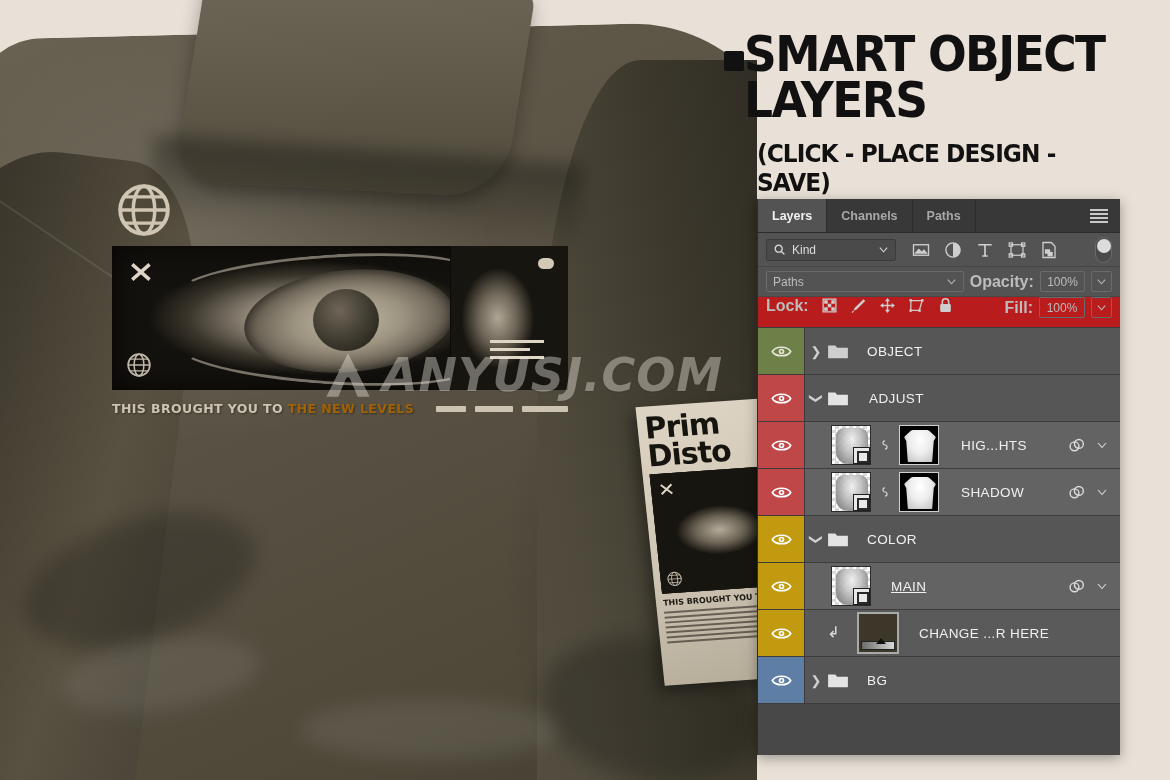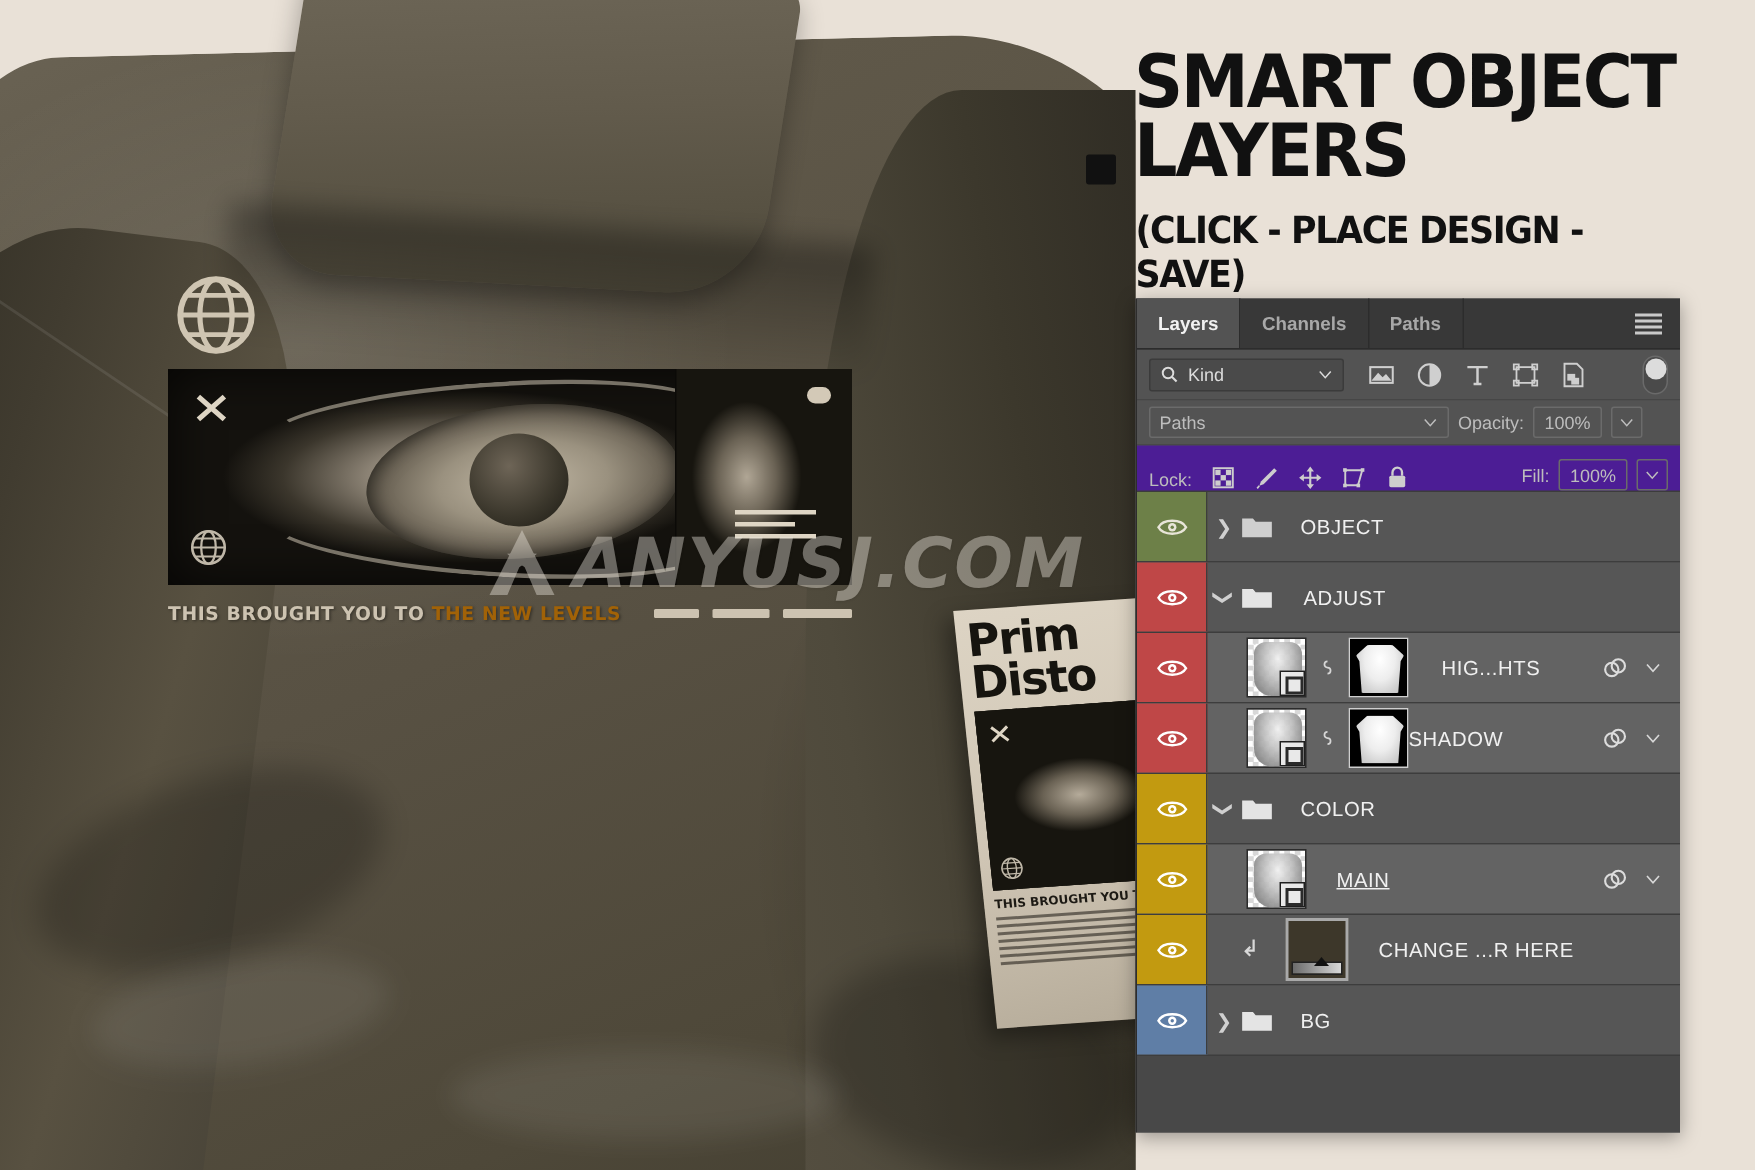--- a/index.html
+++ b/index.html
@@ -159,21 +159,21 @@
     opacity: .40; pointer-events: none; font-style: italic;
   }
   #watermark .wm-text {
     font-family: "DejaVu Sans", sans-serif; font-weight: bold;
     font-size: 46px; letter-spacing: 1px; color: #efeae1;
     text-shadow: 0 1px 2px rgba(0,0,0,.25);
   }
 
   
   #headline { position: absolute; left: 724px; top: 32px; width: 430px; }
-  #headline .hl-row { display: flex; align-items: flex-end; gap: 12px; }
+  #headline .hl-row { display: flex; align-items: flex-start; }
   #headline .bullet { width: 20px; height: 20px; background: #111; margin-top: 19px; border-radius: 2px; flex: none; }
   #headline h1 {
     font-family: "DejaVu Sans", sans-serif; font-weight: bold;
     font-size: 49px; line-height: .93; color: #111; letter-spacing: -1.7px;
     transform: scaleX(.93); transform-origin: left center;
   }
   #headline h2 {
     margin-top: 16px; margin-left: 33px;
     font-family: "DejaVu Sans", sans-serif; font-weight: bold;
     font-size: 25px; color: #111; letter-spacing: -1px;
@@ -225,33 +225,33 @@
 
   .ps-blend {
     display: flex; align-items: center; height: 30px; padding: 0 8px; gap: 6px;
     background: #535353; border-bottom: 1px solid #484848;
   }
   .blend-select {
     width: 200px; height: 21px; background: #535353; border: 1px solid #6b6b6b; border-radius: 2px;
     display: flex; align-items: center; padding: 0 6px; color: #bdbdbd; font-size: 12px;
   }
   .blend-select .bv { flex: 1; }
-  .lbl { color: #bdbdbd; font-size: 12px; }
+  .lbl { color: #bdbdbd; font-size: 16px; font-weight: bold; }
   .numbox {
     width: 46px; height: 21px; border: 1px solid #6b6b6b; border-radius: 2px;
     display: flex; align-items: center; justify-content: center; color: #bdbdbd; font-size: 12px;
   }
   .stepper {
     width: 21px; height: 21px; border: 1px solid #6b6b6b; border-radius: 2px;
     display: flex; align-items: center; justify-content: center; color: #bdbdbd;
   }
 
   .ps-lock {
-    display: flex; align-items: flex-end; height: 31px; padding: 0 8px; gap: 12px;
-    background: #4c1d95; border-bottom: 1px solid #3c3c3c;
+    display: flex; align-items: flex-start; height: 31px; padding: 0 8px; gap: 12px;
+    background: #b91c1c; border-bottom: 1px solid #3c3c3c;
   }
   .ps-lock .lk { width: 17px; height: 17px; color: #cdcdcd; display: block; }
 
   .ps-layers { flex: 1; background: #484848; overflow: hidden; }
   .layer-row {
     display: flex; align-items: center; height: 47px;
     border-bottom: 1px solid #3d3d3d; background: #5a5a5a; position: relative;
   }
   .layer-row.grp { background: #565656; }
   .layer-row.sel { background: #636363; }
@@ -623,21 +623,21 @@
             <div class="jk"></div>
               <div class="so-badge"></div>
           </div>
           <svg class="link-ic" viewBox="0 0 24 24">
             <path d="M12 5 a3.5 3.5 0 1 0 0 7 a3.5 3.5 0 1 1 0 7" fill="none" stroke="currentColor" stroke-width="2"></path>
           </svg>
           <div class="mask-thumb">
               <div class="mj"></div>
             </div>
         </div>
-        <div class="layer-name" style="">SHADOW</div>
+        <div class="layer-name" style="margin-left:22px">SHADOW</div>
         <div class="row-right">
           <svg class="fx-ic" viewBox="0 0 24 24">
             <circle cx="9.5" cy="13" r="5.6" fill="none" stroke="currentColor" stroke-width="1.8"></circle>
             <circle cx="15" cy="10" r="5.6" fill="none" stroke="currentColor" stroke-width="1.8"></circle>
           </svg>
           <svg width="12" height="12" viewBox="0 0 24 24" class="chev">
             <path d="M4 8 L12 17 L20 8" fill="none" stroke="currentColor" stroke-width="2.2"></path>
           </svg>
         </div>
       </div>

